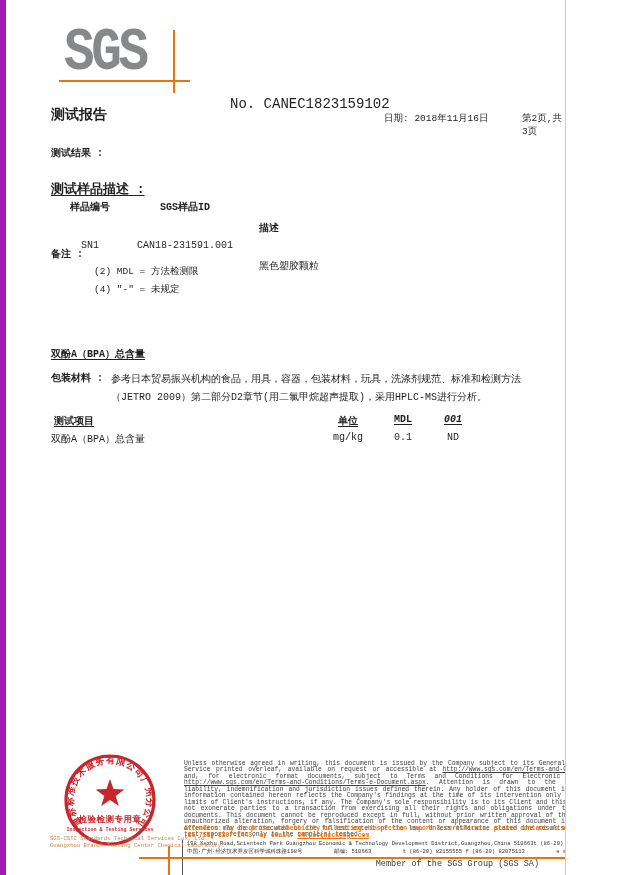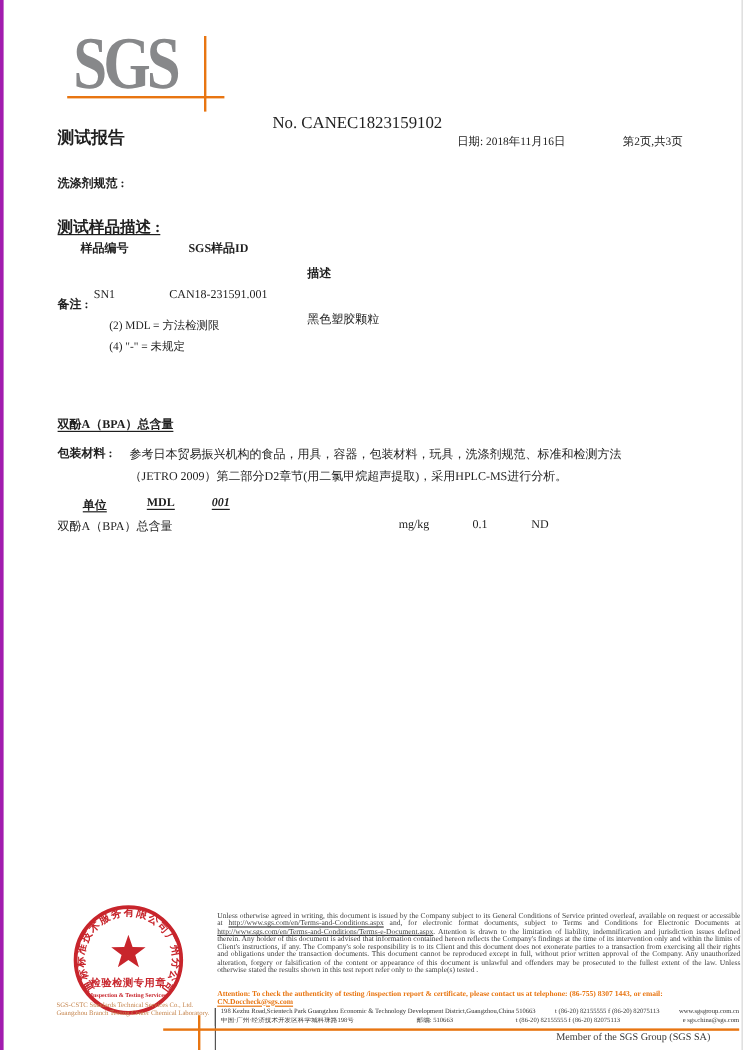--- a/index.html
+++ b/index.html
@@ -1,20 +1,20 @@
 <!DOCTYPE html>
 <html><head>
 <meta charset="utf-8">
 <style>
   html,body { margin:0; padding:0; background:#ffffff; }
   .page {
-    position:relative; width:619px; height:875px; background:#ffffff;
-    border-left:3px solid #a21caf; border-right:1px solid #cfcfcf;
+    position:relative; width:566px; height:875px; background:#ffffff;
+    border-left:6px solid #a21caf; border-right:1px solid #cfcfcf;
     box-sizing:border-box; overflow:hidden;
-    font-family:Liberation Serif, serif; color:#1f1f1f;
+    font-family:Liberation Mono, monospace; color:#1f1f1f;
   }
   
   .logo-text {
     position:absolute; left:58px; top:22px; font-size:62px; line-height:1;
     font-weight:bold; color:#87888a; letter-spacing:-4px;
     transform:scaleX(0.82); transform-origin:left top;
   }
   .logo-hline { position:absolute; left:53px; top:80px; width:131px; height:2px; background:#e87511; }
   .logo-vline { position:absolute; left:167px; top:30px; width:2px; height:63px; background:#e87511; }
   
@@ -84,21 +84,21 @@
 
   <div class="logo-text">SGS</div>
   <div class="logo-hline"></div>
   <div class="logo-vline"></div>
 
   <div class="report-title">测试报告</div>
   <div class="report-no">No. CANEC1823159102</div>
   <div class="report-date">日期: 2018年11月16日</div>
   <div class="report-page">第2页,共3页</div>
 
-  <div class="results-label">洗涤剂规范 :</div>
+  <div class="results-label">测试结果 :</div>
   <div class="sample-desc-heading">测试样品描述 :</div>
 
   <div class="stable">
     <div class="stable-row hdr">
       <span class="st-c1">样品编号</span>
       <span class="st-c2">SGS样品ID</span>
       <span class="st-c3">描述</span>
     </div>
     <div class="stable-row">
       <span class="st-c1">SN1</span>
@@ -112,20 +112,21 @@
     <div>(2) MDL = 方法检测限</div>
     <div>(4) "-" = 未规定</div>
   </div>
 
   <div class="bpa-heading">双酚A（BPA）总含量</div>
   <div class="method-label">包装材料 :</div>
   <div class="method-text">参考日本贸易振兴机构的食品，用具，容器，包装材料，玩具，洗涤剂规范、标准和检测方法（JETRO 2009）第二部分D2章节(用二氯甲烷超声提取)，采用HPLC-MS进行分析。</div>
 
   <div class="rtable">
     <div class="rtable-row hdr">
+      <span class="rt-item">测试项目</span>
       <span class="rt-unit">单位</span>
       <span class="rt-mdl">MDL</span>
       <span class="rt-001">001</span>
     </div>
     <div class="rtable-row">
       <span class="rt-item">双酚A（BPA）总含量</span>
       <span class="rt-unit">mg/kg</span>
       <span class="rt-mdl">0.1</span>
       <span class="rt-001">ND</span>
     </div>

